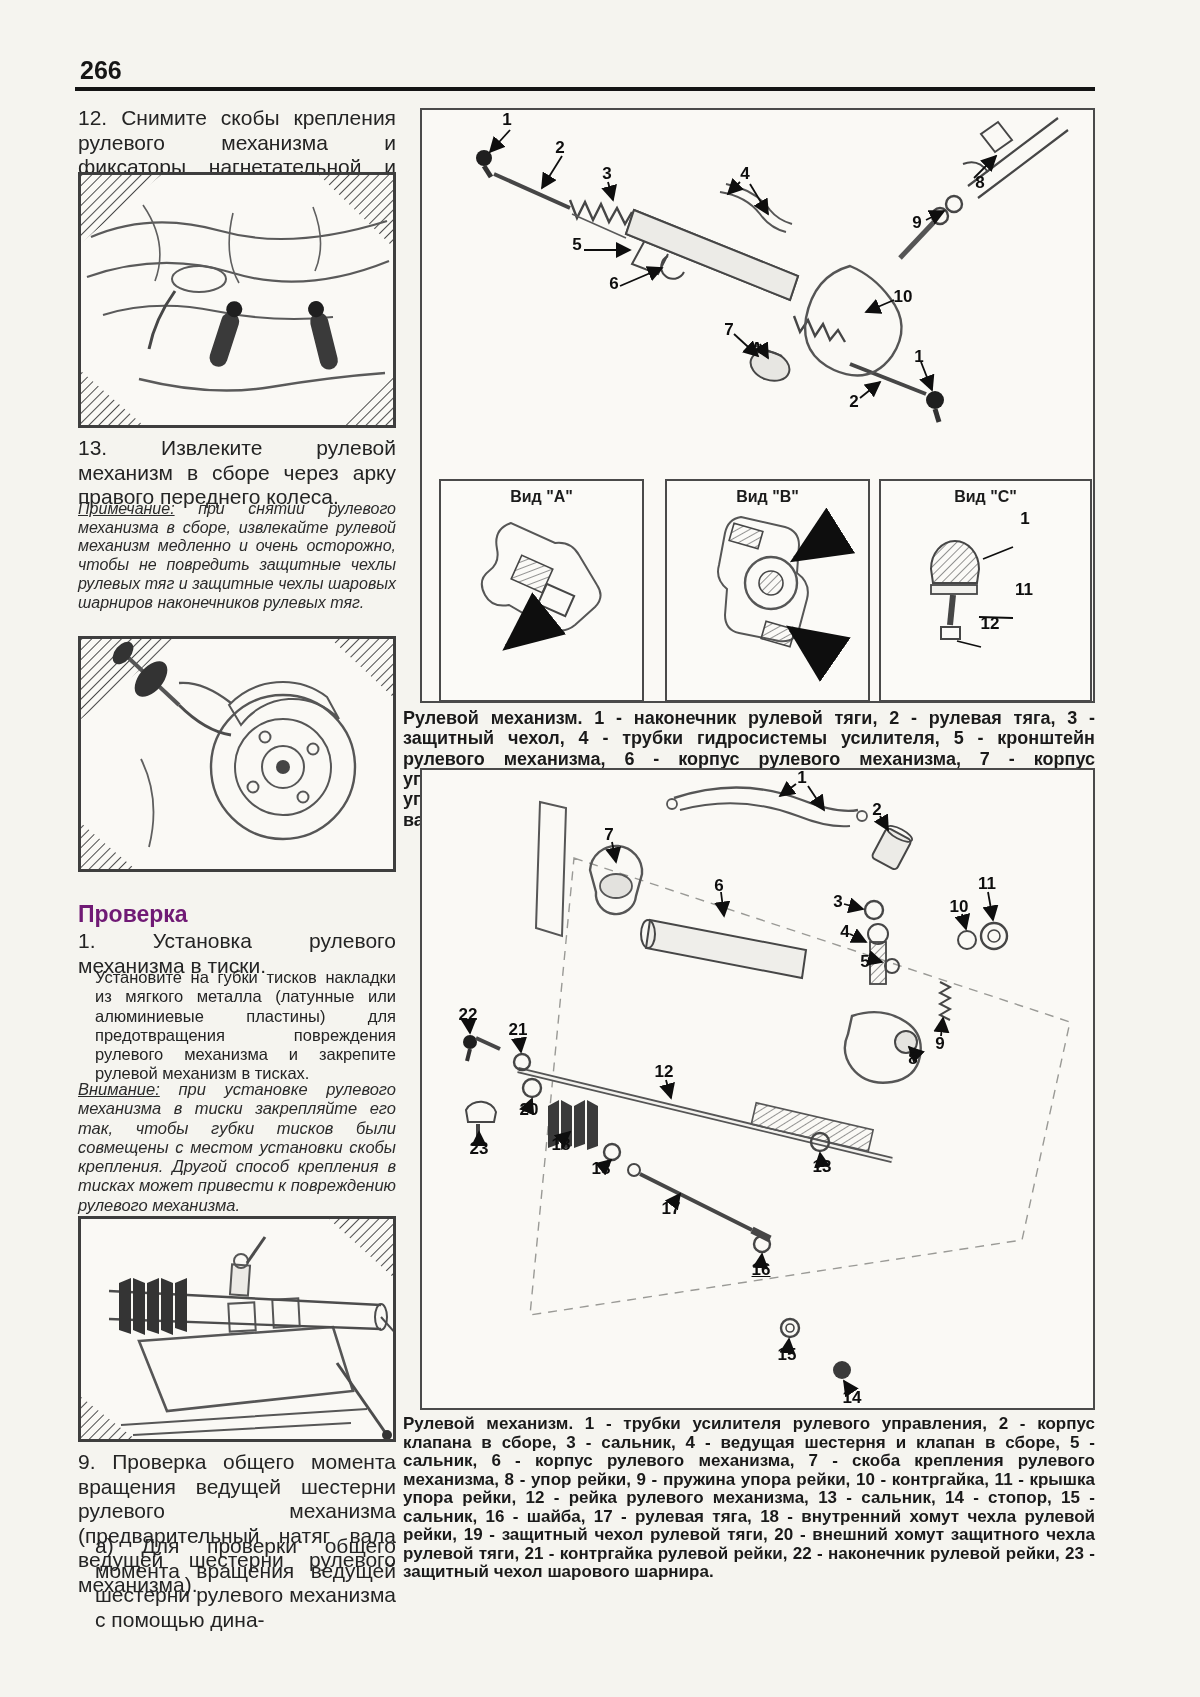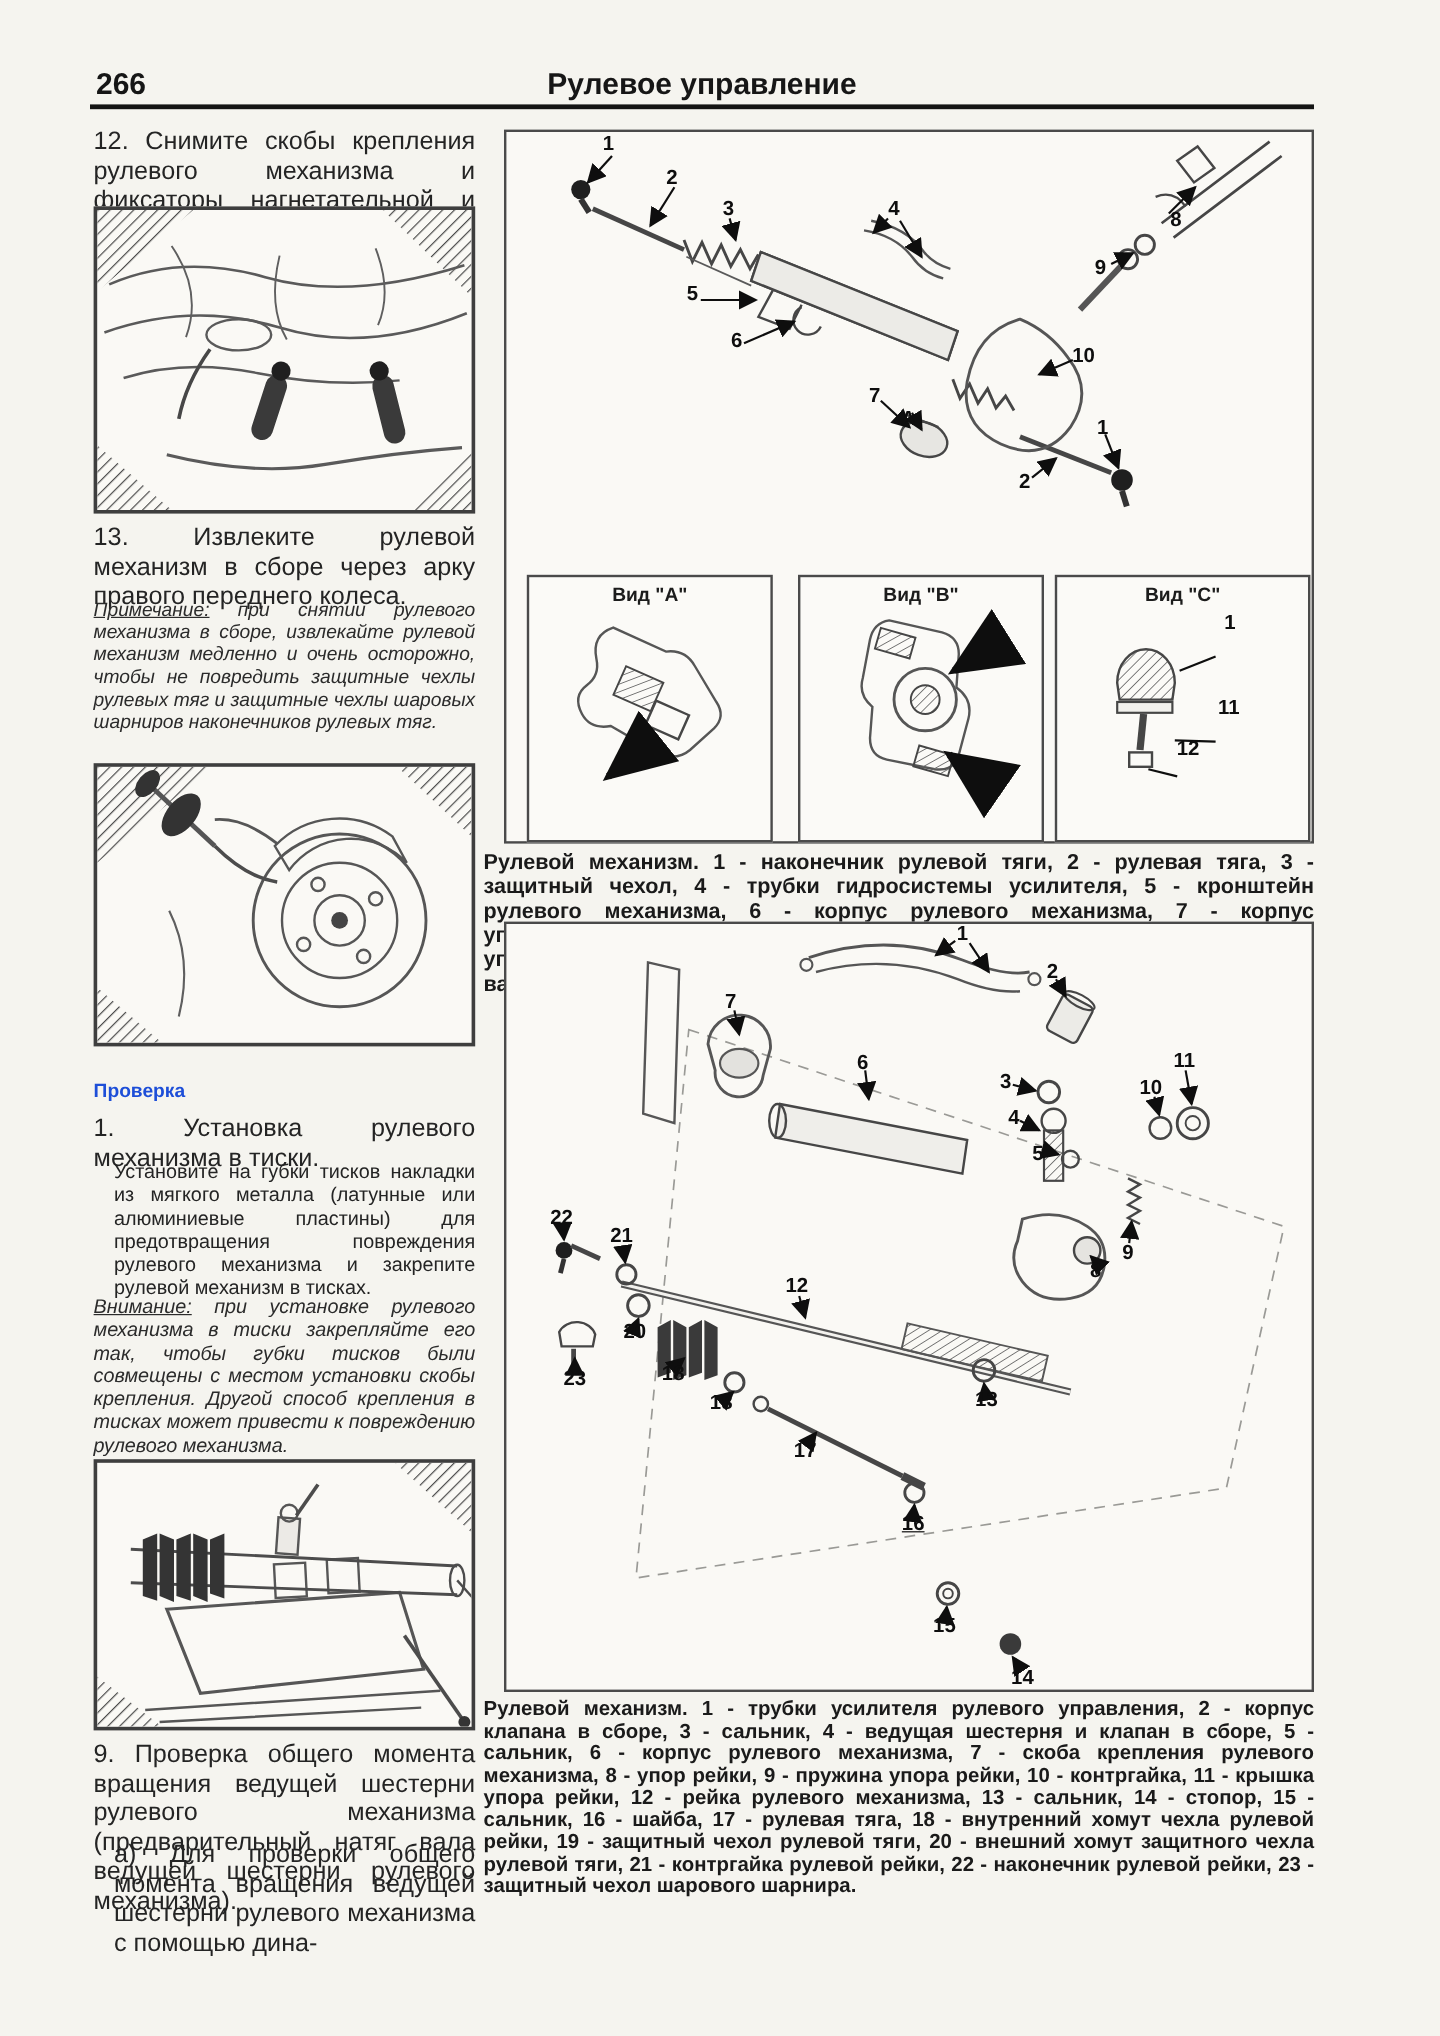--- a/index.html
+++ b/index.html
@@ -6,21 +6,21 @@
   html,body{width:1200px;height:1697px}
   body{background:#dedcd6;font-family:"Liberation Sans",sans-serif}
   .page{position:relative;width:1200px;height:1697px;background:#f5f4ef;color:#222;overflow:hidden}
   .abs{position:absolute}
   .page-number{font-size:25px;font-weight:bold;color:#161616}
   .page-title{font-size:25px;font-weight:bold;color:#161616;text-align:center}
   .header-rule{background:#141414;height:4px}
   .body-text{font-size:21px;line-height:1.17;text-align:justify;color:#242424}
   .italic-note{font-style:italic;font-size:16px;line-height:1.17;text-align:justify;color:#2b2b2b}
   .note-label{text-decoration:underline;font-style:italic}
-  .section-heading{font-size:16px;font-weight:bold;color:#1d4ed8}
+  .section-heading{font-size:23px;font-weight:bold;color:#701a75}
   .frame{border:3px solid #3e3e3e;background:#faf9f5;overflow:hidden}
   .diag-box{border:2px solid #4a4a4a;background:#faf9f5}
   .view-box{position:absolute;border:2px solid #4a4a4a;background:#fbfaf7}
   .view-label{display:block;text-align:center;font-weight:bold;font-size:16px;padding-top:7px;color:#1c1c1c}
   .caption{font-weight:bold;text-align:justify;color:#1a1a1a}
   .cap1{font-size:18px;line-height:1.13}
   .cap2{font-size:17px;line-height:1.09}
   .callout-layer{position:absolute;left:0;top:0;right:0;bottom:0;z-index:5}
   .callout{position:absolute;transform:translate(-50%,-50%);font-weight:bold;font-size:17px;color:#0e0e0e;white-space:nowrap}
   .diag-svg{position:absolute;left:0;top:0;z-index:1}
@@ -44,21 +44,20 @@
     </marker>
     <marker id="arrB" markerWidth="10" markerHeight="9" refX="9" refY="4.5" orient="auto">
       <path d="M0,0 L10,4.5 L0,9 Z" fill="#0e0e0e"></path>
     </marker>
   </defs>
 </svg>
 
 <div class="page">
 
   <span class="abs page-number" style="left:80px;top:56px">266</span>
-  <div class="abs page-title" style="left:75px;top:56px;width:1020px">Рулевое управление</div>
   <div class="abs header-rule" style="left:75px;top:87px;width:1020px"></div>
 
   <p class="abs body-text" style="left:78px;top:106px;width:318px">12. Снимите скобы крепления рулевого механизма и фиксаторы нагнетательной и возвратной трубок.</p>
 
   <figure class="abs frame" style="left:78px;top:172px;width:318px;height:256px">
     <svg viewBox="0 0 312 250" width="312" height="250">
       <polygon points="0,0 80,0 0,68" fill="url(#hatch)"></polygon>
       <polygon points="312,0 312,72 238,0" fill="url(#hatch)"></polygon>
       <polygon points="0,250 0,196 62,250" fill="url(#hatch)"></polygon>
       <polygon points="312,250 312,202 258,250" fill="url(#hatch)"></polygon>

